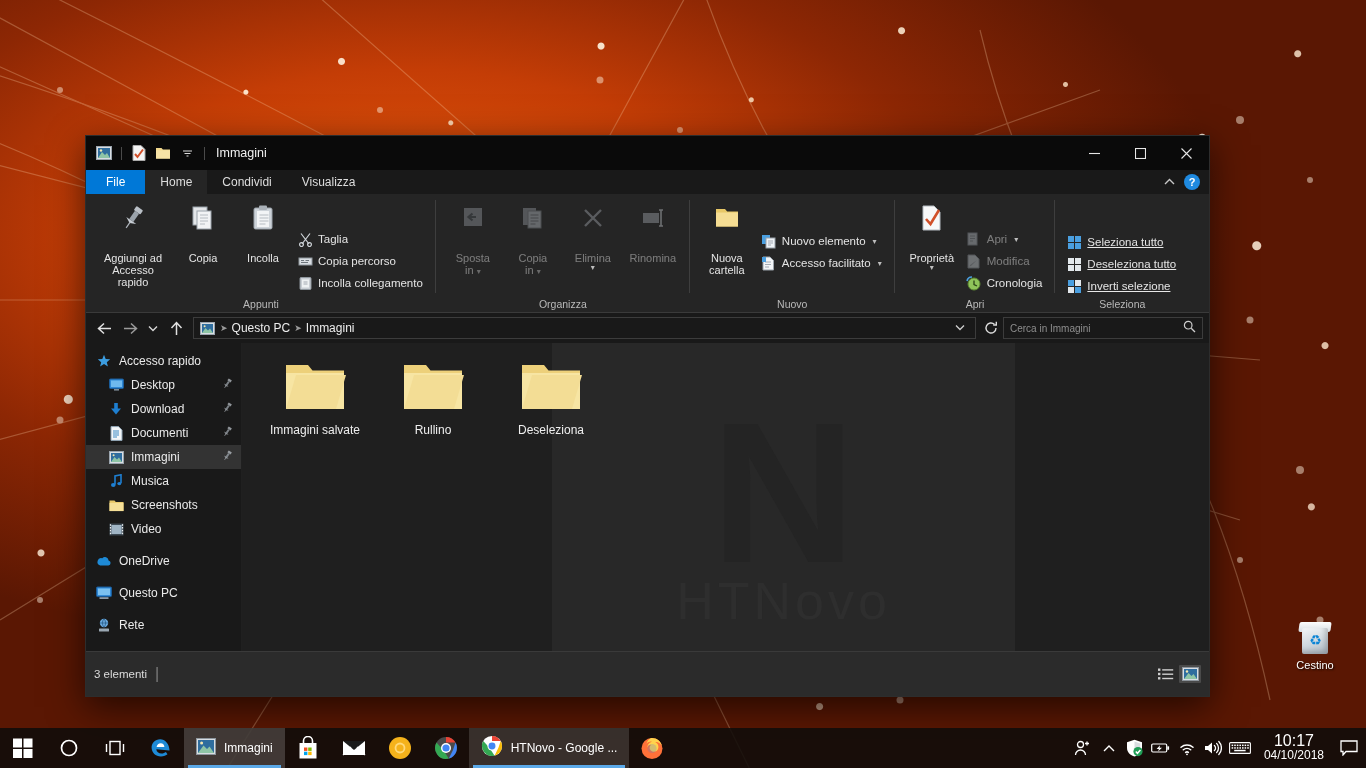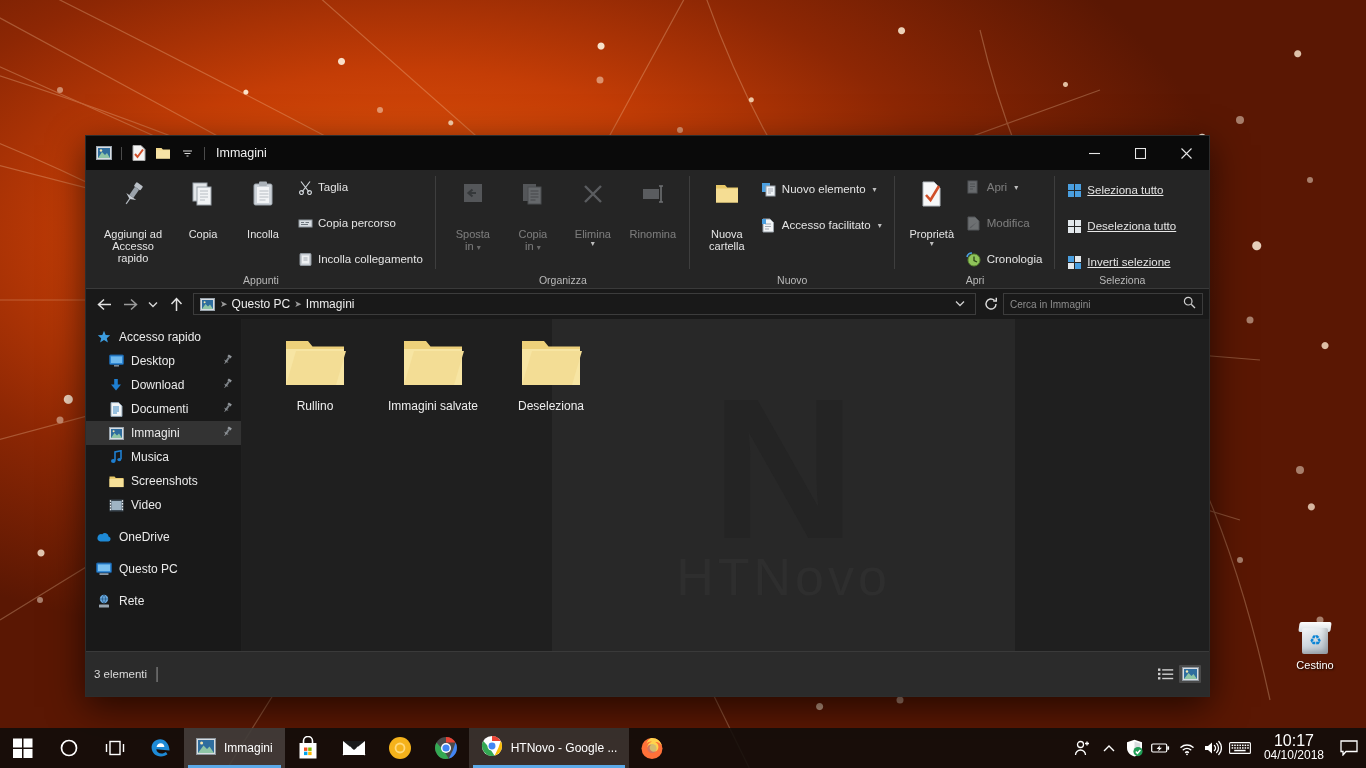--- a/index.html
+++ b/index.html
@@ -146,21 +146,21 @@
   }
   .bigbtn .ico { height: 32px; display: flex; align-items: center; justify-content: center; }
   .bigbtn .lbl {
     font-size: 11px; color: #e4e4e4; text-align: center; line-height: 12px;
     margin-top: 18px;
   }
   .bigbtn.wide { width: 78px; }
   .bigbtn.dim .ico, .bigbtn.dim .lbl { opacity: 0.45; }
   .bigbtn .caret { font-size: 8px; color: #bdbdbd; line-height: 8px; }
 
-  .smallcol { display: flex; flex-direction: column; gap: 16px; padding-top: 2px; }
+  .smallcol { display: flex; flex-direction: column; gap: 2px; padding-top: 2px; margin-top: 28px; }
   .smallbtn {
     display: flex; align-items: center; gap: 5px; padding: 1px 5px 1px 3px;
     cursor: pointer; border-radius: 2px; height: 20px;
   }
   .smallbtn .ico { width: 16px; height: 16px; display: flex; align-items: center; justify-content: center; }
   .smallbtn .lbl { font-size: 11.5px; color: #e4e4e4; white-space: nowrap; }
   .smallbtn.dim .lbl, .smallbtn.dim .ico { opacity: 0.45; }
   .smallbtn .caret { font-size: 8px; color: #bdbdbd; margin-left: 2px; }
 
   
@@ -419,20 +419,34 @@
           </svg>
       </div>
       <div class="wc-close">
         <svg width="11" height="11" viewBox="0 0 11 11">
             <path d="M0.5 0.5 L10.5 10.5 M10.5 0.5 L0.5 10.5" stroke="#e6e6e6" stroke-width="1.1"></path>
           </svg>
       </div>
     </div>
   </div>
 
+  <div class="tabstrip">
+    <div class="tab file">File</div>
+    <div class="tab active">Home</div>
+    <div class="tab">Condividi</div>
+    <div class="tab">Visualizza</div>
+    <div class="right-tools">
+      <div class="chev">
+        <svg width="11" height="8" viewBox="0 0 11 8">
+            <path d="M1 6 L5.5 1.5 L10 6" stroke="#c8c8c8" stroke-width="1.4" fill="none"></path>
+          </svg>
+      </div>
+      <div class="help-btn">?</div>
+    </div>
+  </div>
 
   <div class="ribbon">
 
     <div class="rgroup">
       <div class="gbody">
         <div class="bigbtn wide">
           <div class="ico">
             <svg width="26" height="28" viewBox="0 0 26 28">
                 <g transform="rotate(35 13 14)">
                   <rect x="9" y="2" width="8" height="5" rx="1" fill="#b9bfc6"></rect>
@@ -914,31 +928,31 @@
 
       <div class="grid">
         <div class="fileitem">
           <span>
             <svg width="62" height="52" viewBox="0 0 62 52">
                 <path d="M2 4 h22 l4.5 5.5 H60 V48 H2 z" fill="#edd07a"></path>
                 <path d="M2 12 h58 v36 H2 z" fill="#f7e5a3"></path>
                 <path d="M2 48 L12 14 h50 l-10 34 z" fill="#f3dd95"></path>
               </svg>
           </span>
-          <span class="fname">Rullino</span>
+          <span class="fname">Immagini salvate</span>
         </div>
         <div class="fileitem">
           <span>
             <svg width="62" height="52" viewBox="0 0 62 52">
                 <path d="M2 4 h22 l4.5 5.5 H60 V48 H2 z" fill="#edd07a"></path>
                 <path d="M2 12 h58 v36 H2 z" fill="#f7e5a3"></path>
                 <path d="M2 48 L12 14 h50 l-10 34 z" fill="#f3dd95"></path>
               </svg>
           </span>
-          <span class="fname">Immagini salvate</span>
+          <span class="fname">Rullino</span>
         </div>
         <div class="fileitem">
           <span>
             <svg width="62" height="52" viewBox="0 0 62 52">
                 <path d="M2 4 h22 l4.5 5.5 H60 V48 H2 z" fill="#edd07a"></path>
                 <path d="M2 12 h58 v36 H2 z" fill="#f7e5a3"></path>
                 <path d="M2 48 L12 14 h50 l-10 34 z" fill="#f3dd95"></path>
               </svg>
           </span>
           <span class="fname">Deseleziona</span>

